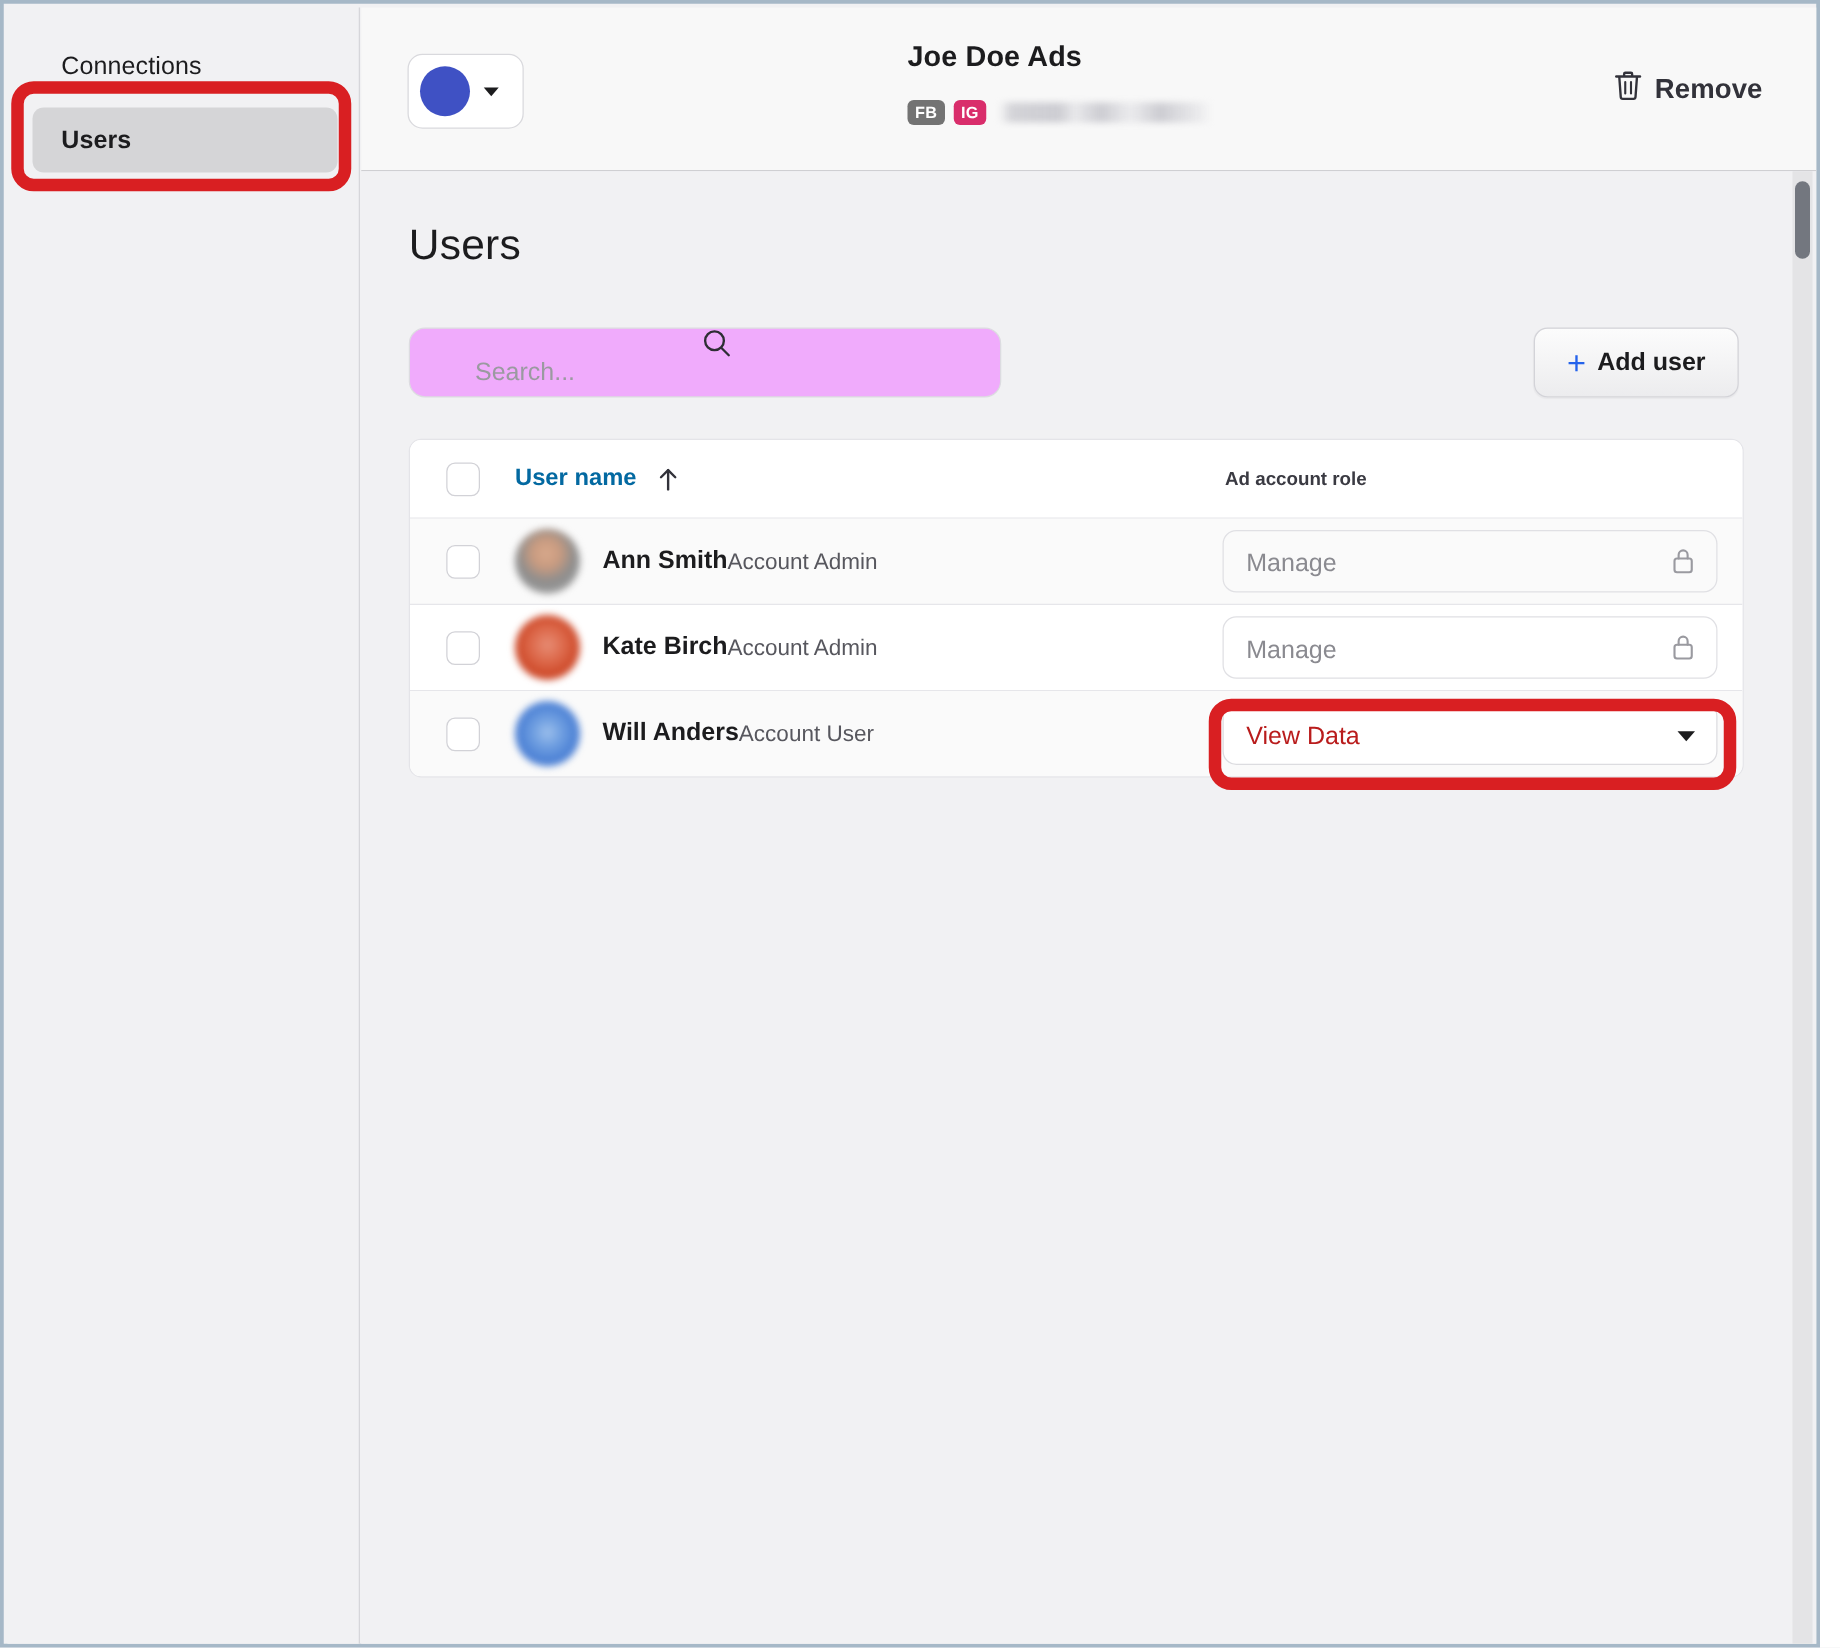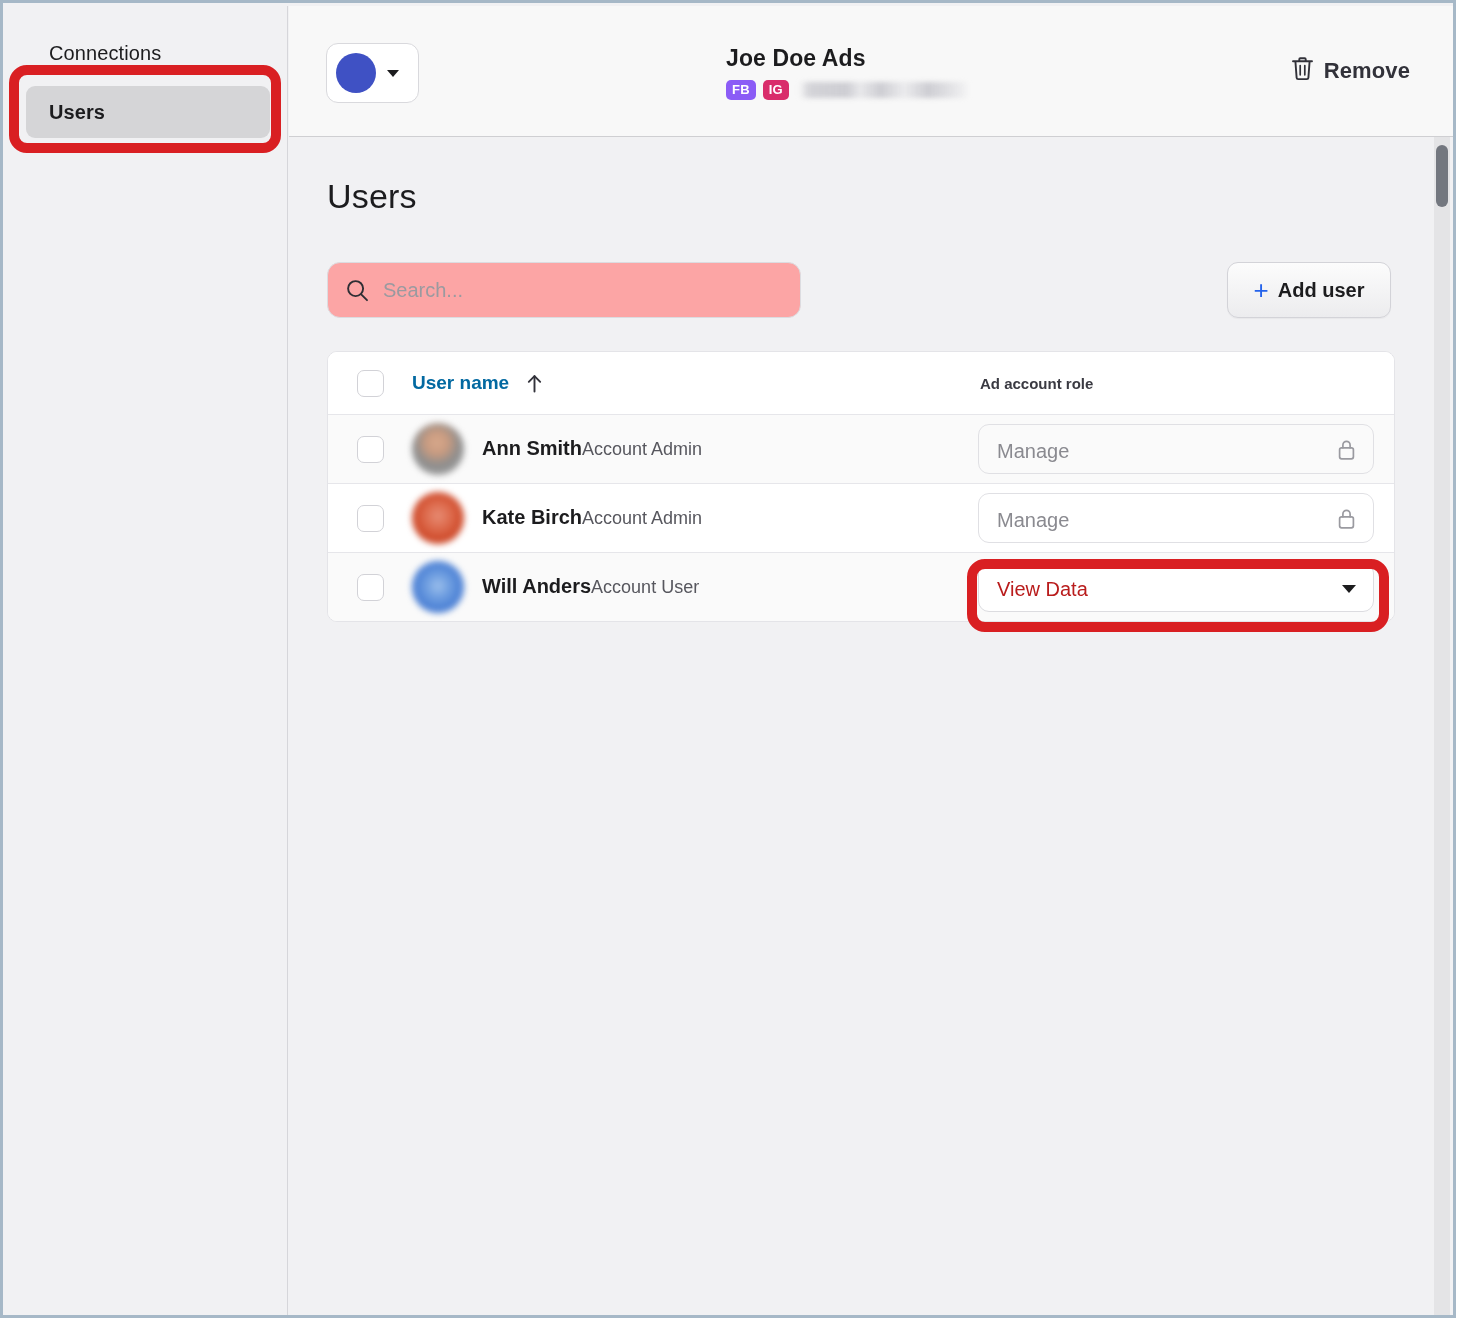--- a/index.html
+++ b/index.html
@@ -100,21 +100,21 @@
   .caret-down {
     width: 0; height: 0;
     border-left: 6px solid transparent;
     border-right: 6px solid transparent;
     border-top: 7px solid #1c1c1e;
     margin-left: 11px;
   }
   .account-title {
     position: absolute;
     left: 437px;
-    top: 39px;
+    top: 26px;
     font-size: 23px;
     font-weight: bold;
     color: #1c1c1e;
     letter-spacing: 0.1px;
   }
   .account-badges {
     position: absolute;
     left: 437px;
     top: 74px;
     display: flex;
@@ -122,21 +122,21 @@
   }
   .badge {
     font-size: 13px;
     font-weight: bold;
     color: #ffffff;
     border-radius: 5px;
     padding: 3px 6px 4px 6px;
     letter-spacing: 0.2px;
     line-height: 1;
   }
-  .badge-fb { background: #8b5cf6; }
+  .badge-fb { background: #737373; }
   .badge-ig { background: #d92d6b; margin-left: 7px; }
   .blurred-text {
     width: 170px;
     height: 16px;
     margin-left: 10px;
     border-radius: 3px;
     background: linear-gradient(90deg,
       rgba(210,210,214,0) 0%,
       rgba(205,205,210,0.85) 6%,
       rgba(200,200,206,0.9) 28%,
@@ -183,25 +183,26 @@
     letter-spacing: 0.2px;
   }
 
   .search-wrap {
     position: absolute;
     left: 38px;
     top: 125px;
     width: 474px;
     height: 56px;
     box-sizing: border-box;
-    background: #fca5a5;
+    background: #f0abfc;
     border: 1px solid #dcdce0;
     border-radius: 13px;
     display: flex;
     align-items: center;
+    flex-direction: column;
   }
   .search-input {
     border: none;
     outline: none;
     background: transparent;
     margin-left: 12px;
     font-family: "Liberation Sans", sans-serif;
     font-size: 20px;
     color: #1c1c1e;
     width: 380px;

